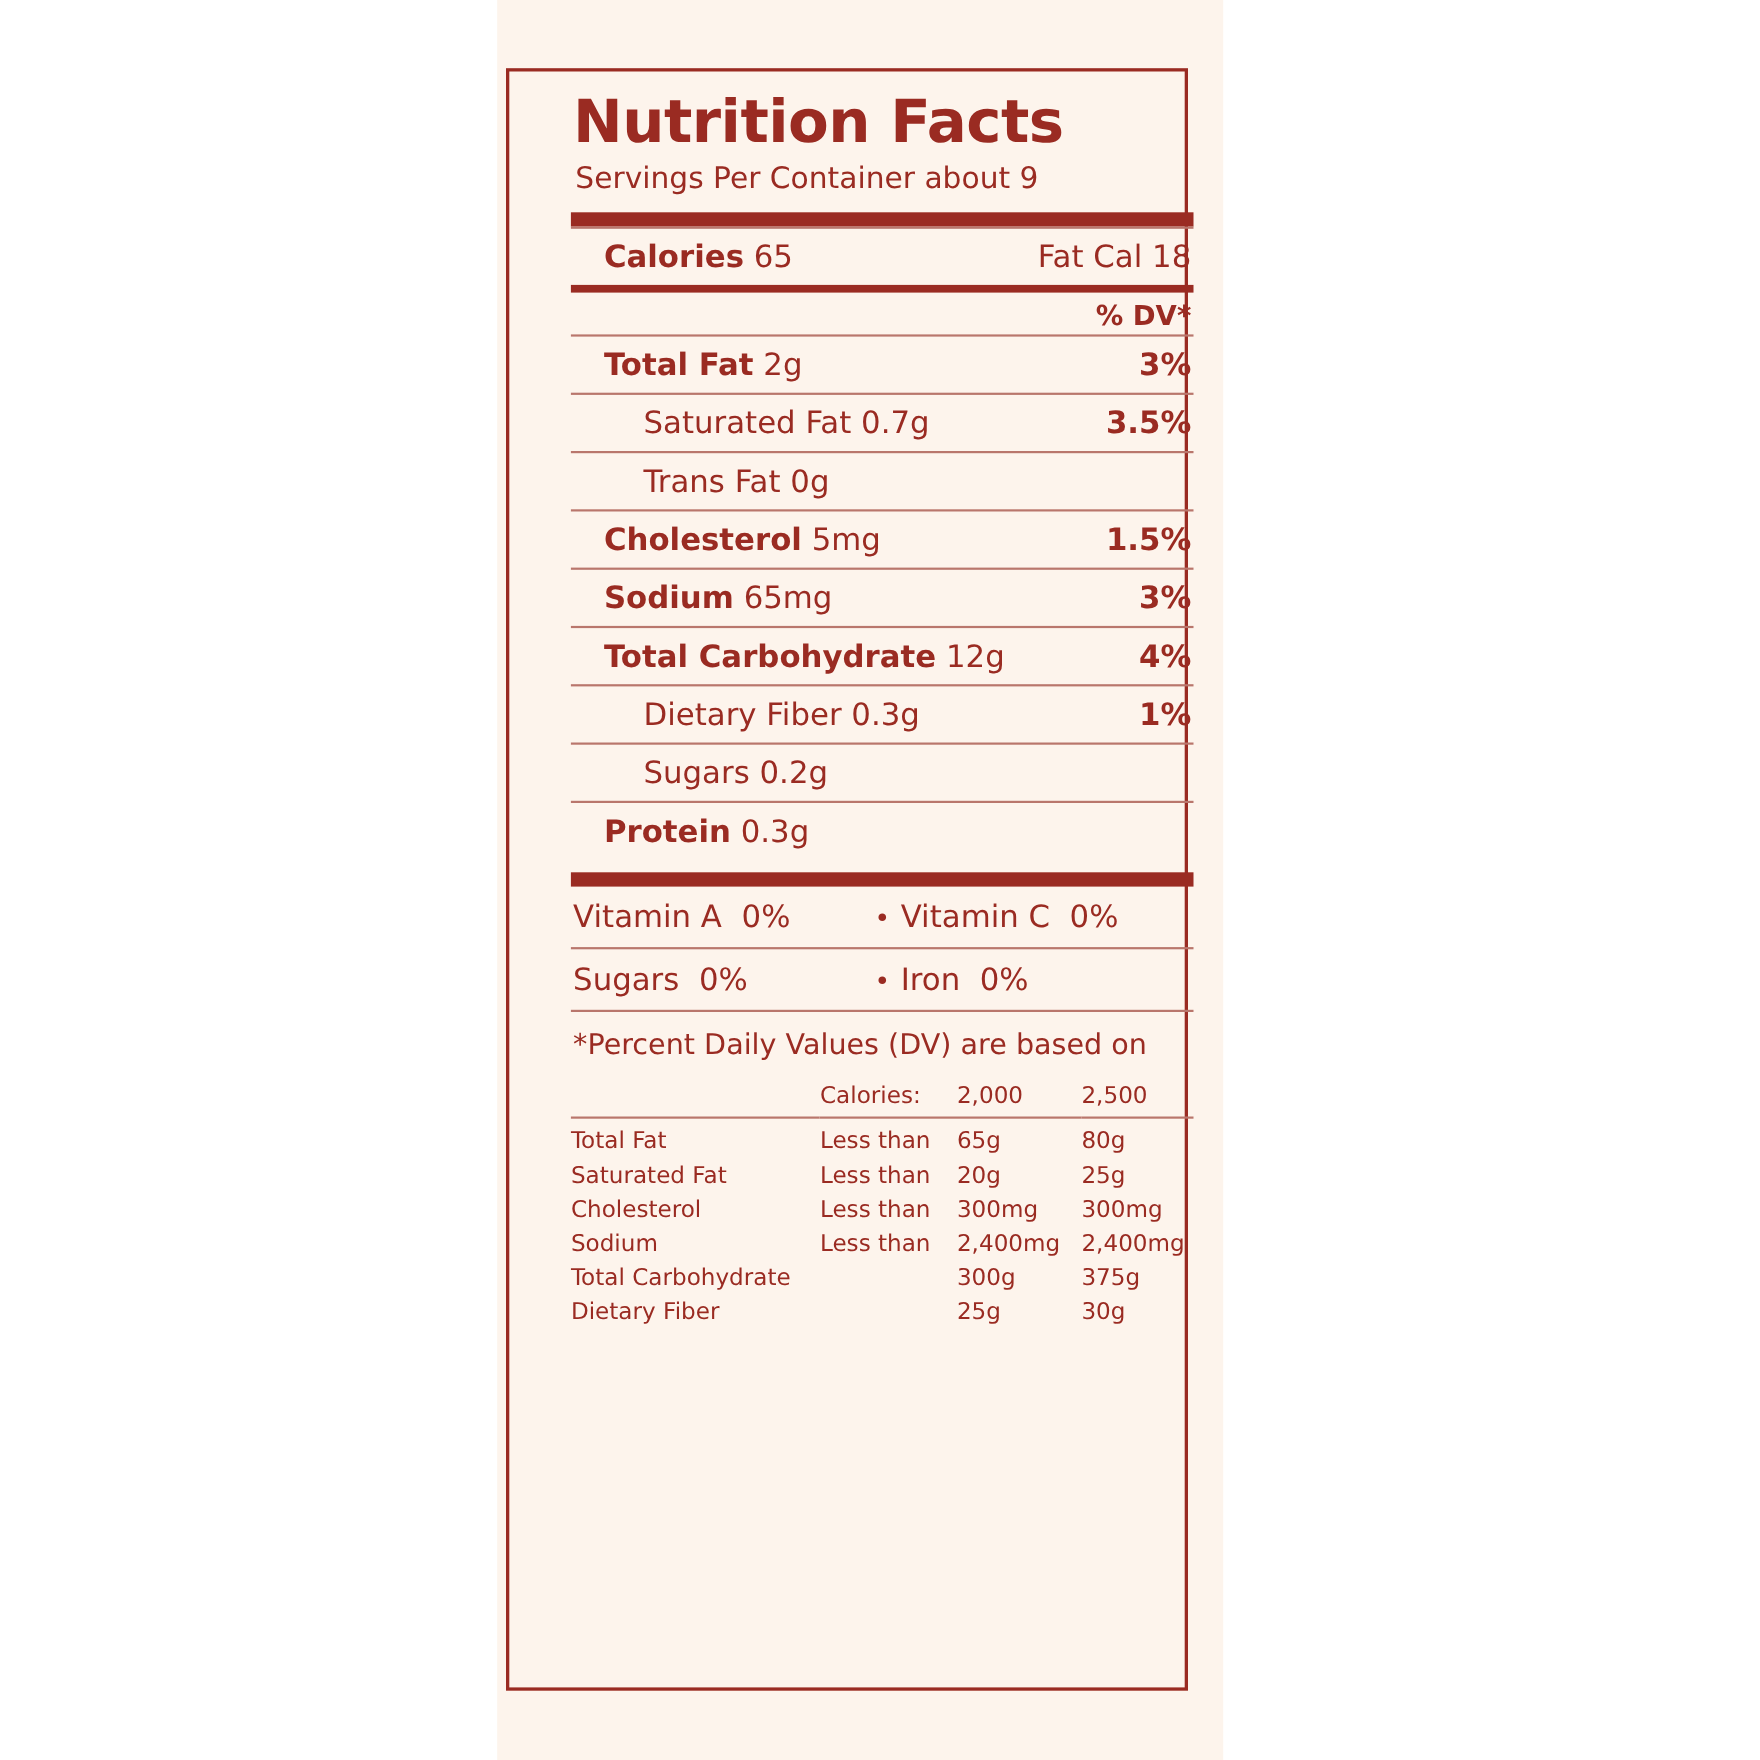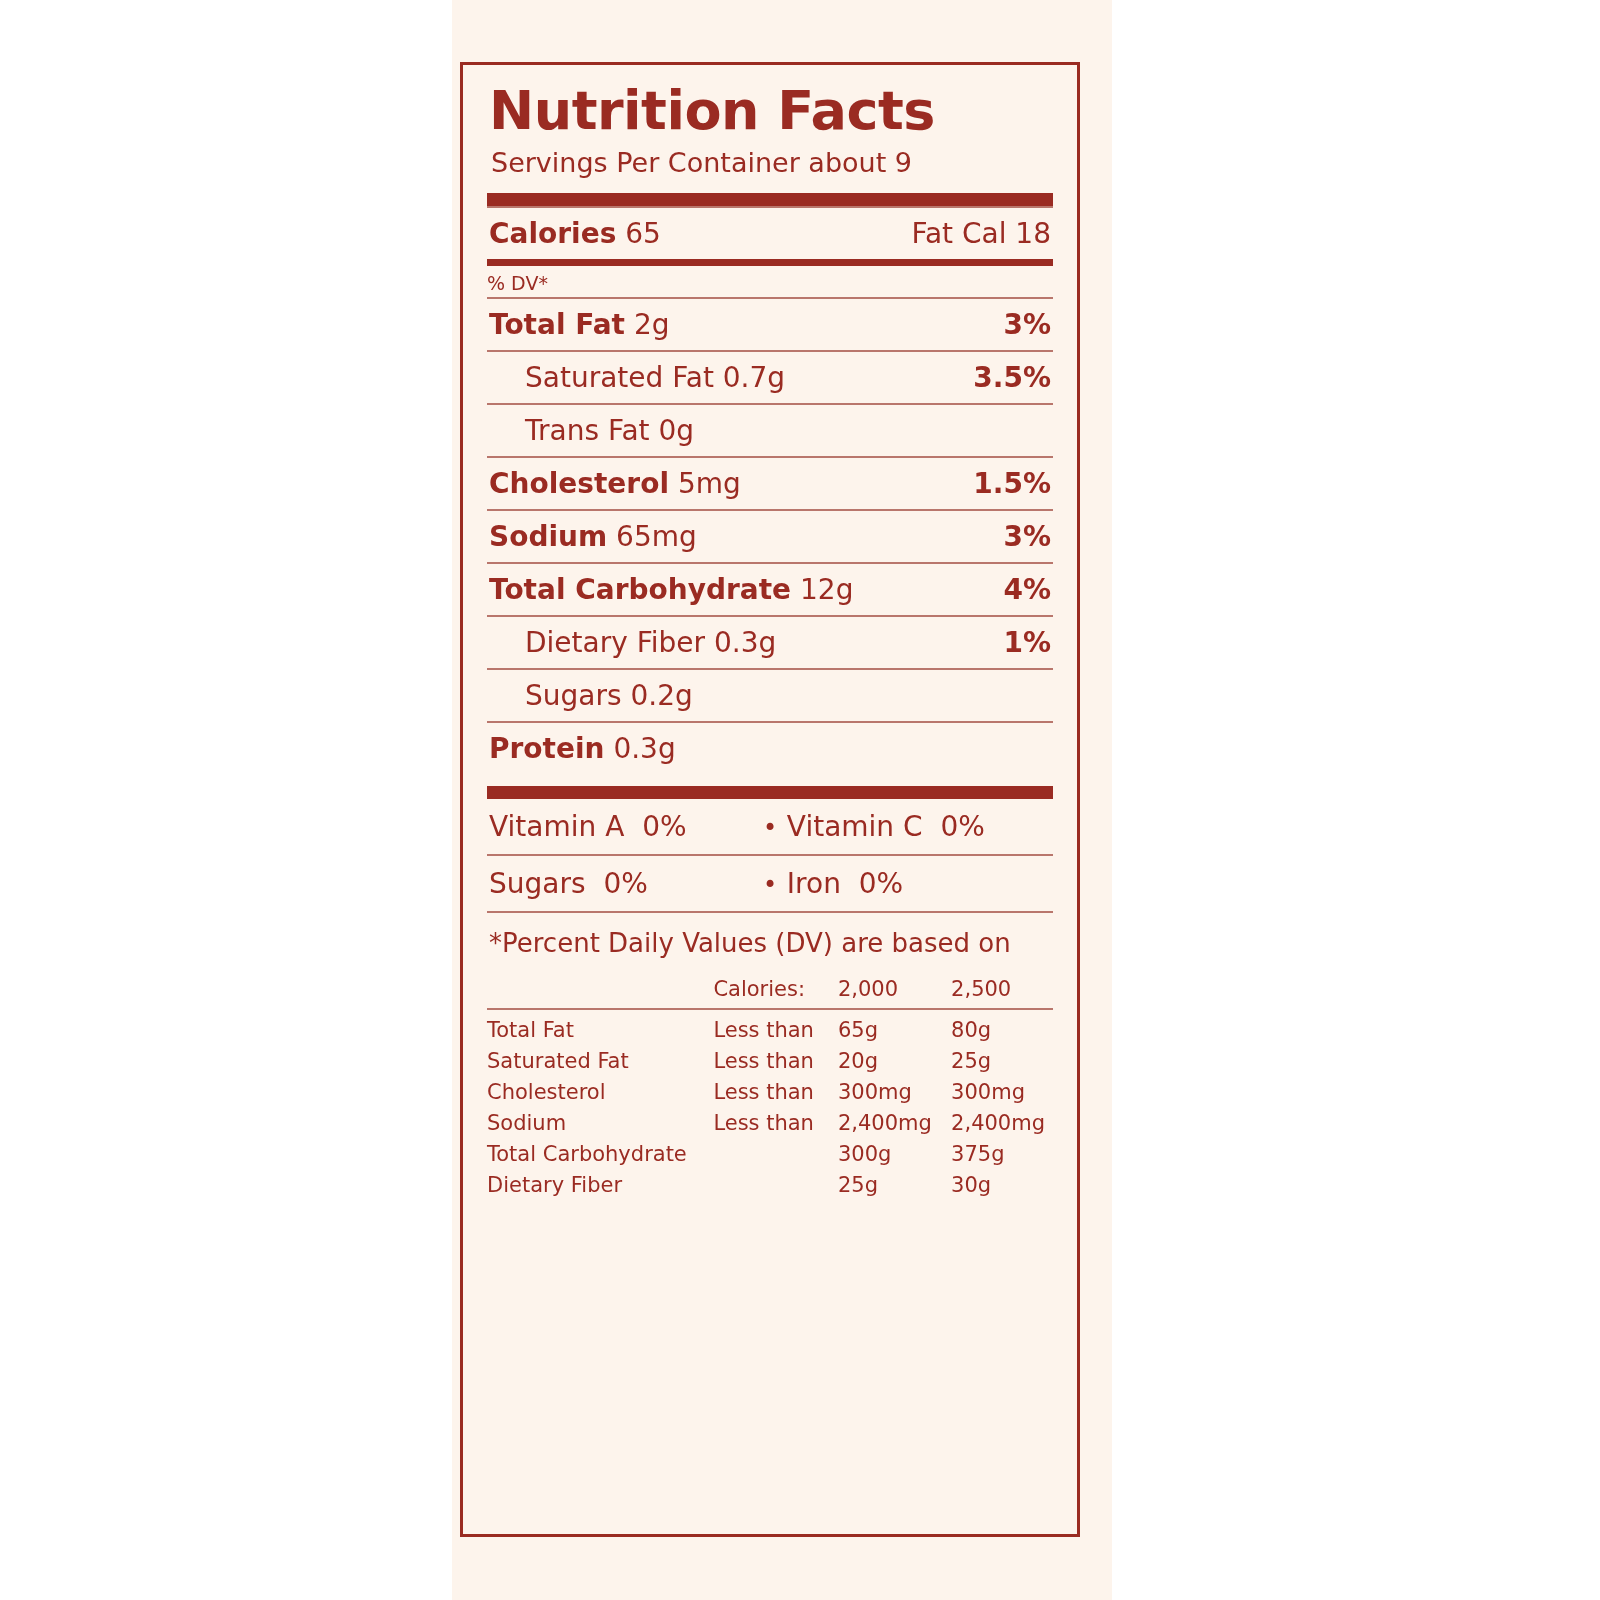--- a/index.html
+++ b/index.html
@@ -34,21 +34,21 @@
     top: 62px;
     width: 620px;
     height: 1475px;
     border: 3px solid #9a2b22;
     box-sizing: border-box;
     background: #fdf4ec;
     padding: 0;
   }
   .inner {
     position: absolute;
-    left: 24px;
+    left: 56px;
     top: 18px;
     width: 566px;
   }
   .title {
     font-size: 54px;
     font-weight: bold;
     letter-spacing: -0.5px;
     line-height: 1.05;
     color: #9a2b22;
     margin: 0 0 4px 2px;
@@ -75,33 +75,34 @@
     margin: 0;
   }
   .row {
     display: flex;
     justify-content: space-between;
     align-items: baseline;
     font-size: 28px;
     padding: 9px 2px 9px 2px;
     color: #9a2b22;
   }
-  .row .left { white-space: nowrap; }
+  .row .left { white-space: nowrap; margin-left: 28px; }
   .row .right { font-weight: bold; white-space: nowrap; }
   .b { font-weight: bold; }
   .indent1 { padding-left: 38px; }
   .amount-per {
     font-size: 27px;
     font-weight: bold;
     padding: 7px 2px 7px 2px;
   }
   .dv-row {
-    text-align: left;
-    font-size: 19px;
+    text-align: right;
+    font-size: 25px;
     padding: 6px 2px 3px 0;
+    font-weight: bold;
   }
   .vitamins-row {
     display: flex;
     align-items: baseline;
     font-size: 28px;
     padding: 11px 2px;
   }
   .vitamins-row .cell {
     width: 47%;
   }

